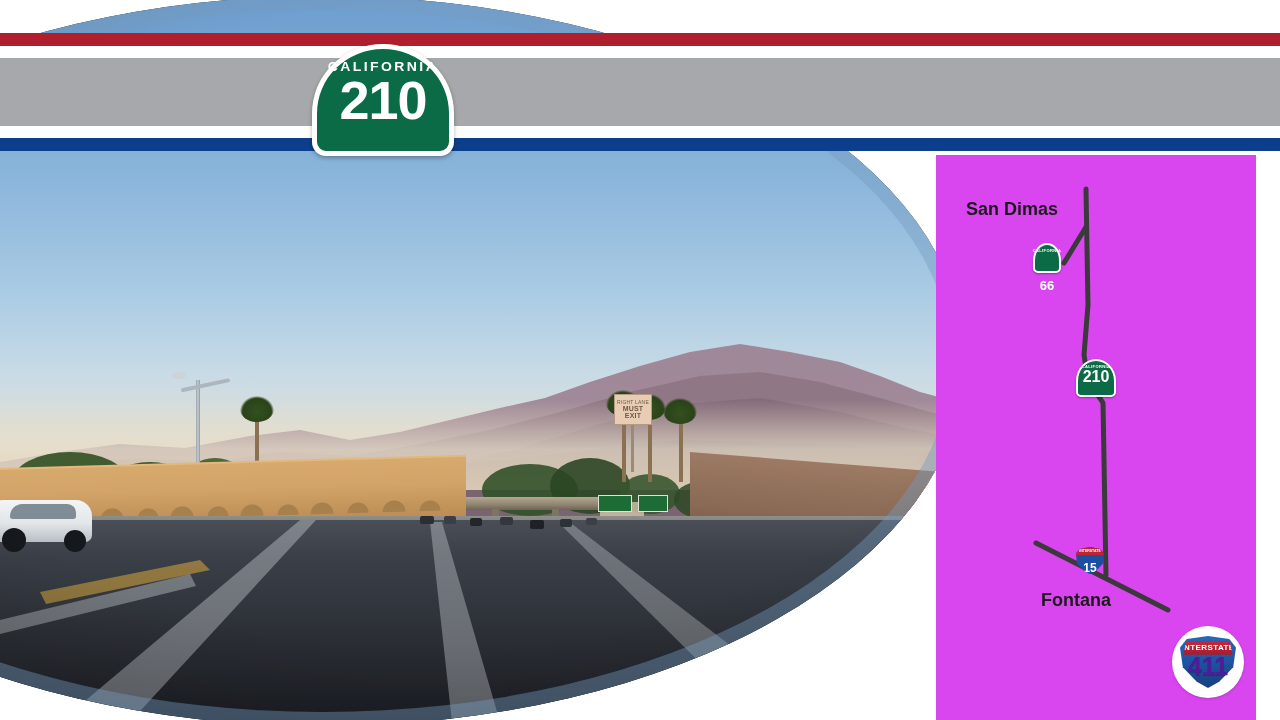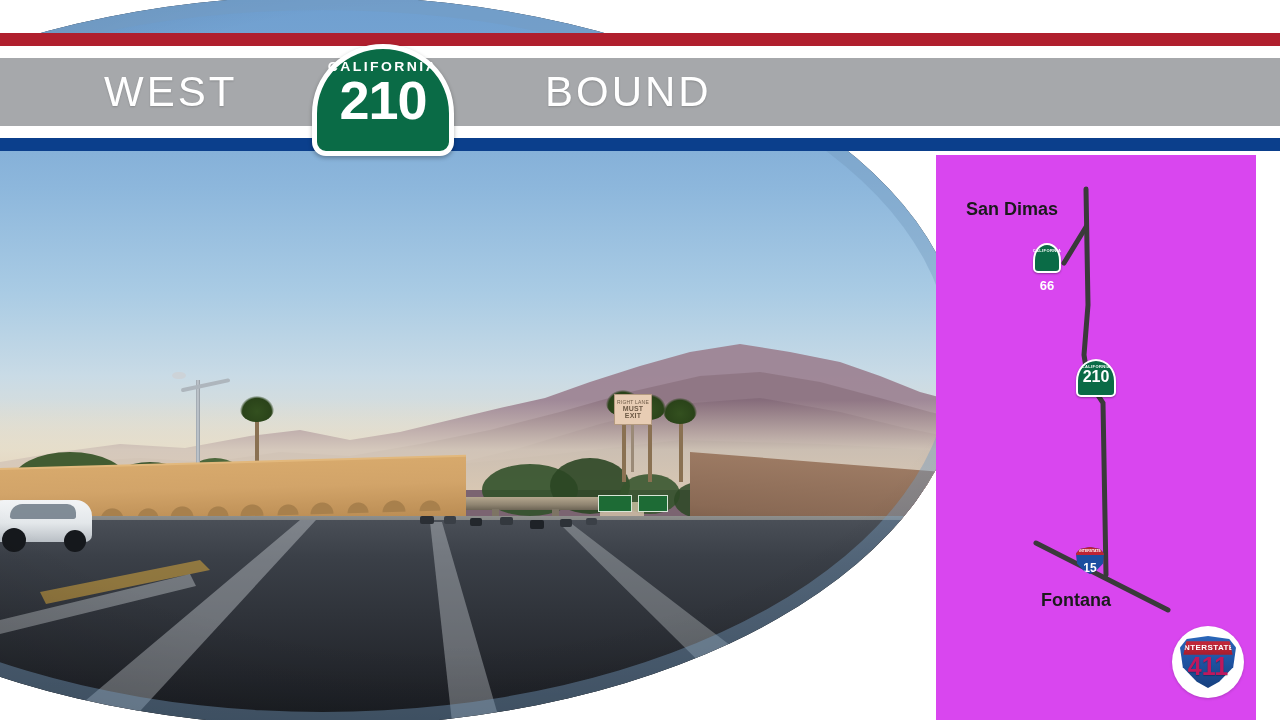--- a/index.html
+++ b/index.html
@@ -294,21 +294,21 @@
   }
   #logo-411 .big-i .banner {
     position:absolute; left:6%; top:10%; width:88%; height:26%;
     background: linear-gradient(to bottom,#c4283a 0%,#a61d2e 100%);
     clip-path: polygon(6% 0%, 94% 0%, 100% 100%, 0% 100%);
     color:#ffffff; font-size:8px; font-weight:700; letter-spacing:.4px;
     display:flex; align-items:center; justify-content:center;
   }
   #logo-411 .big-i .num {
     position:absolute; left:0; top:34%; width:100%;
-    text-align:center; color:#be185d; font-weight:700;
+    text-align:center; color:#4c1d95; font-weight:700;
     font-size:25px; line-height:1;
     text-shadow:0 1px 1px rgba(0,0,0,.25);
   }
 </style>
 </head>
 <body>
 
 <div id="stage">
 
   <div id="photo-clip">
@@ -415,22 +415,20 @@
     </div>
   </div>
   <div id="photo-rim"></div>
 
   <div class="stripe" id="stripe-red"></div>
   <div class="stripe" id="stripe-w1"></div>
   <div class="stripe" id="stripe-gray"></div>
   <div class="stripe" id="stripe-w2"></div>
   <div class="stripe" id="stripe-blue"></div>
 
-  <div id="label-west">WEST</div>
-  <div id="label-bound">BOUND</div>
 
   <div id="shield-210">
     <div class="ca-shield">
       <div class="cal">CALIFORNIA</div>
       <div class="num">210</div>
     </div>
   </div>
 
 
   <div id="map-panel">

